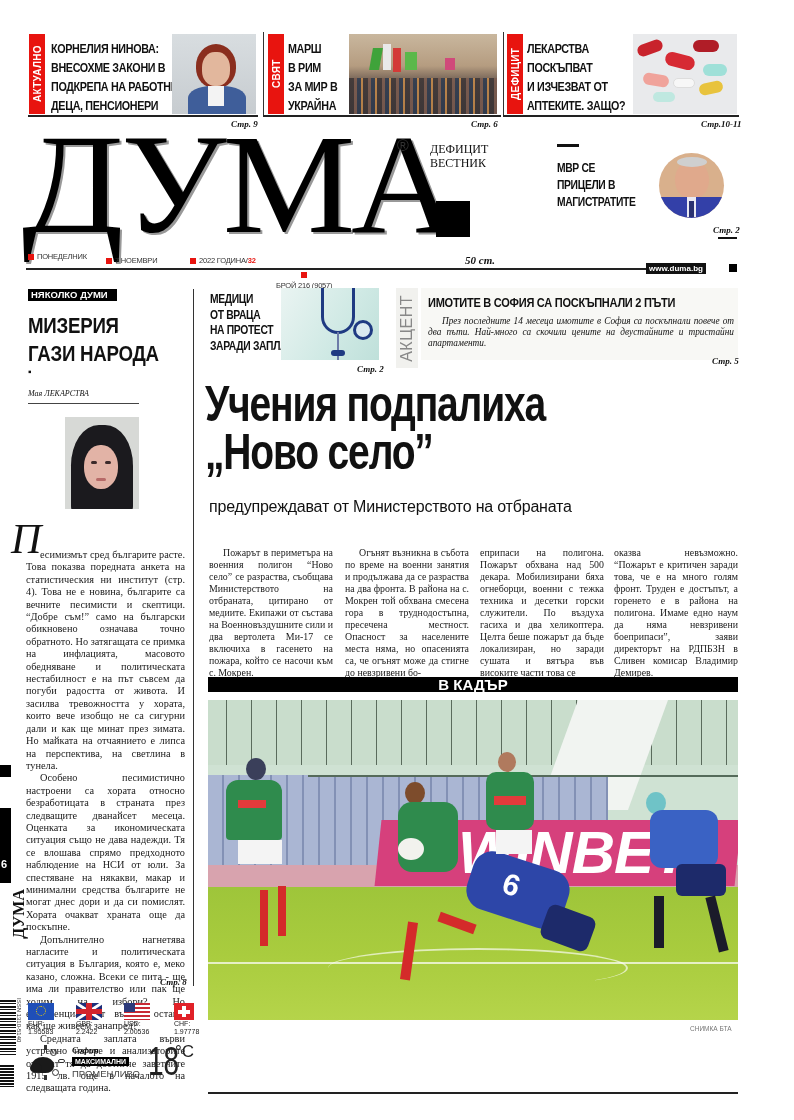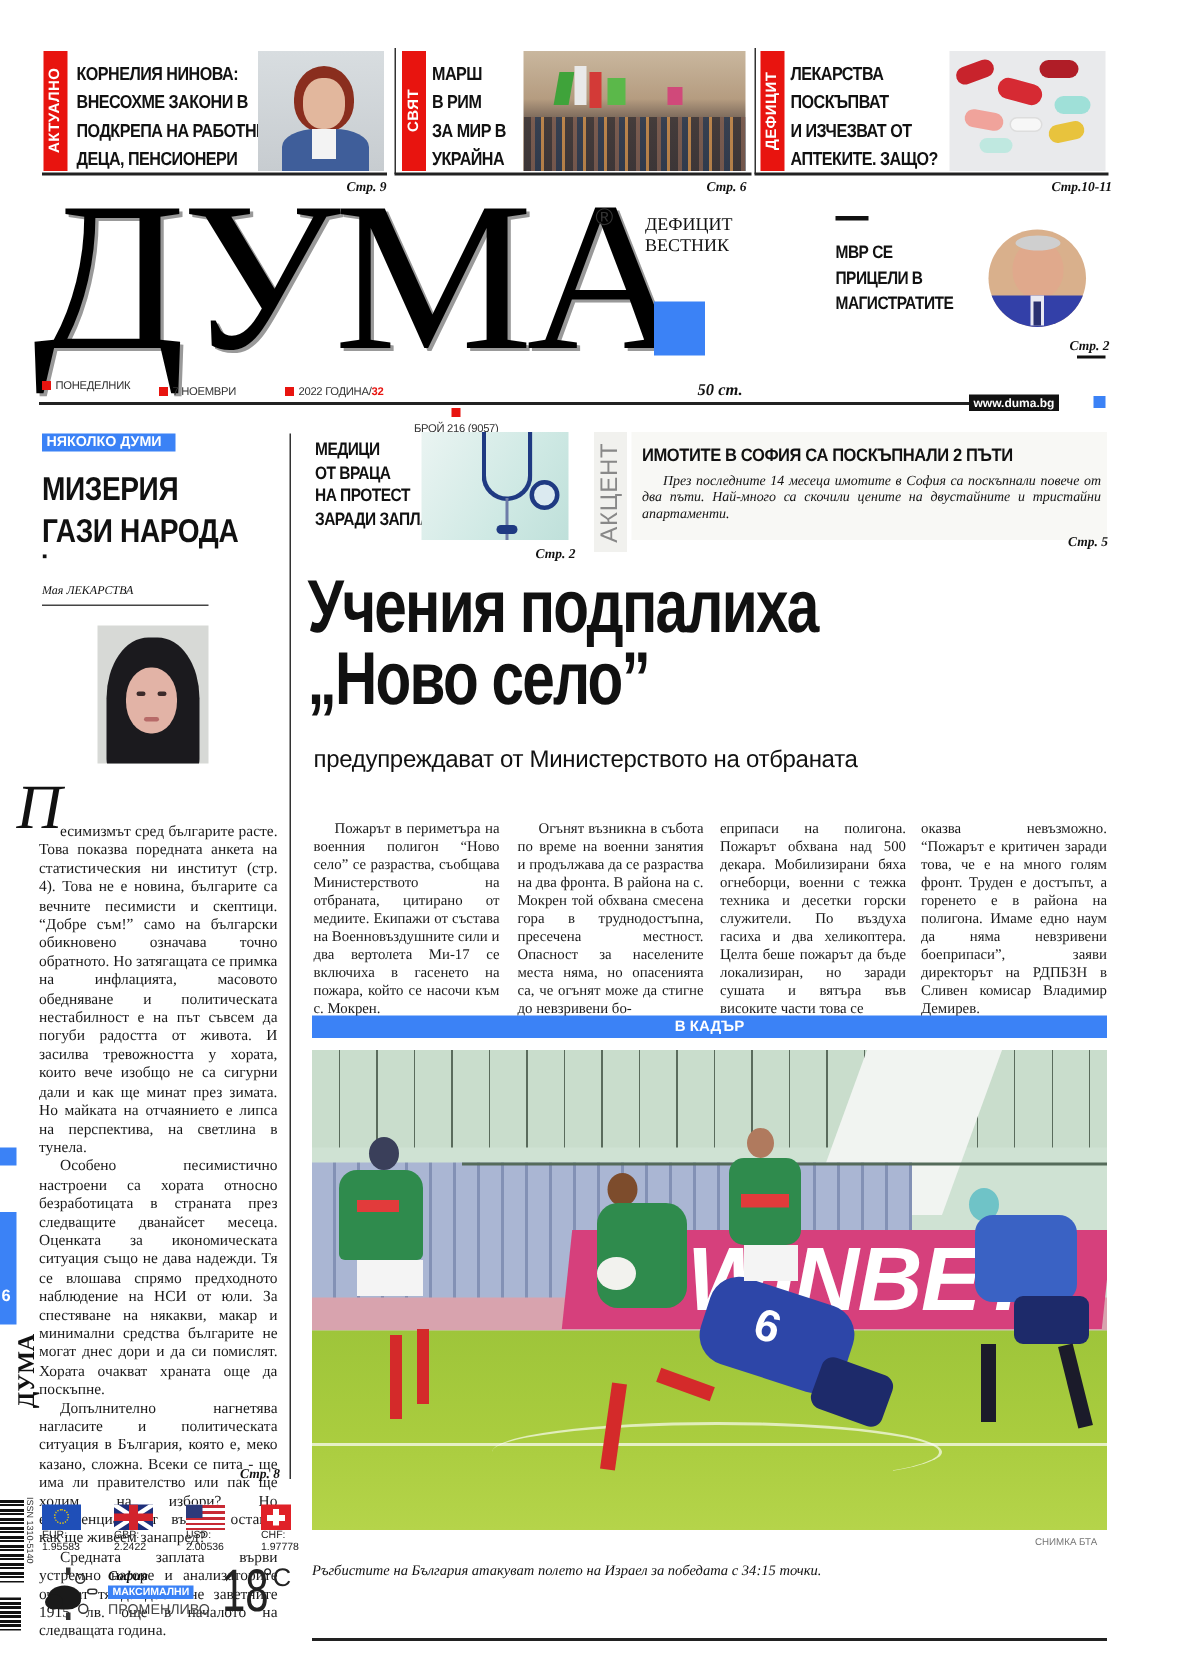--- a/index.html
+++ b/index.html
@@ -1,19 +1,19 @@
 <!DOCTYPE html>
 <html><head>
 <meta charset="utf-8">
 <style>
   * { box-sizing: border-box; margin: 0; padding: 0; }
   html, body { width: 794px; height: 1120px; background: #fff; overflow: hidden; }
   body { position: relative; font-family: "Liberation Serif", serif; color: #111; }
   .abs { position: absolute; }
-  .red { background: #3b82f6; }
+  .red { background: #000000; }
   .vtab { position: absolute; background: #e8140f; color: #fff; font-family: "Liberation Sans", sans-serif; font-size: 10px; font-weight: 700; writing-mode: vertical-rl; transform: rotate(180deg); text-align: center; display: flex; align-items: center; justify-content: center; letter-spacing: 0.3px; }
   .teaser-title { font-family: "Liberation Sans", sans-serif; font-weight: 700; font-size: 12.5px; line-height: 19px; text-transform: uppercase; letter-spacing: -0.4px; transform: scaleX(0.86); transform-origin: left top; white-space: nowrap; }
   .pageref { font-family: "Liberation Serif", serif; font-style: italic; font-weight: 700; font-size: 9px; }
   .rule { position: absolute; height: 2px; background: #222; }
   .thinrule { position: absolute; height: 1px; background: #444; }
   .vrule { position: absolute; width: 1px; background: #333; }
   .photo { position: absolute; overflow: hidden; }
   .body-text { font-family: "Liberation Serif", serif; font-size: 10.3px; line-height: 12.4px; text-align: justify; color: #1a1a1a; }
   .body-text p { text-indent: 14px; }
   .meta-item { position: absolute; font-family: "Liberation Sans", sans-serif; font-size: 7.5px; color: #333; display: flex; align-items: center; gap: 3px; letter-spacing: -0.2px; }
@@ -243,21 +243,21 @@
   <div>„Ново село”</div>
 </div>
 <div class="abs" style="left:209px;top:497px;font-family:'Liberation Sans',sans-serif;font-size:16px;line-height:19px;color:#111;letter-spacing:-0.2px;white-space:nowrap;">
   <div>предупреждават от Министерството на отбраната</div>
 </div>
 <div class="body-text abs" style="left:209px;top:547px;width:124px;font-size:9.9px;line-height:12px;text-indent:14px;">Пожарът в периметъра на военния полигон “Ново село” се разраства, съобщава Министерството на отбраната, цитирано от медиите. Екипажи от състава на Военновъздушните сили и два вертолета Ми-17 се включиха в гасенето на пожара, който се насочи към с. Мокрен.</div>
 <div class="body-text abs" style="left:345px;top:547px;width:124px;font-size:9.9px;line-height:12px;text-indent:14px;">Огънят възникна в събота по време на военни занятия и продължава да се разраства на два фронта. В района на с. Мокрен той обхвана смесена гора в труднодостъпна, пресечена местност. Опасност за населените места няма, но опасенията са, че огънят може да стигне до невзривени бо-</div>
 <div class="body-text abs" style="left:480px;top:547px;width:124px;font-size:9.9px;line-height:12px;">еприпаси на полигона. Пожарът обхвана над 500 декара. Мобилизирани бяха огнеборци, военни с тежка техника и десетки горски служители. По въздуха гасиха и два хеликоптера. Целта беше пожарът да бъде локализиран, но заради сушата и вятъра във високите части това се</div>
 <div class="body-text abs" style="left:614px;top:547px;width:124px;font-size:9.9px;line-height:12px;">оказва невъзможно. “Пожарът е критичен заради това, че е на много голям фронт. Труден е достъпът, а горенето е в района на полигона. Имаме едно наум да няма невзривени боеприпаси”, заяви директорът на РДПБЗН в Сливен комисар Владимир Демирев.</div>
 
-<div class="abs red" style="left:208px;top:677px;width:530px;height:15px;color:#fff;font-family:'Liberation Sans',sans-serif;font-weight:700;font-size:10px;line-height:15px;text-align:center;">В КАДЪР</div>
+<div class="abs red" style="left:208px;top:677px;width:530px;height:15px;color:#fff;font-family:'Liberation Sans',sans-serif;font-weight:700;font-size:15px;line-height:15px;text-align:center;">В КАДЪР</div>
 <div class="photo" style="left:208px;top:700px;width:530px;height:320px;background:#cfe2d3;">
 
   <div class="abs" style="left:0;top:0;width:530px;height:65px;background:repeating-linear-gradient(90deg,#c9ddcc 0 18px,#5a6b5c 18px 19px,#c9ddcc 19px 25px),#cfe2d3;"></div>
   <div class="abs" style="left:350px;top:0;width:90px;height:110px;background:#f1f4f1;transform:skewX(-20deg);"></div>
   <div class="abs" style="left:0;top:75px;width:400px;height:100px;background:repeating-linear-gradient(90deg,#aab6d3 0 14px,#8391b5 14px 16px);"></div>
   <div class="abs" style="left:100px;top:75px;width:430px;height:2px;background:#556b5a;"></div>
 
   <div class="abs" style="left:0;top:165px;width:530px;height:22px;background:#d8a3ae;"></div>
 
   <div class="abs" style="left:170px;top:120px;width:360px;height:66px;background:#d6407c;transform:skewX(-6deg);"></div>
@@ -290,15 +290,14 @@
   <div class="abs" style="left:288px;top:130px;width:36px;height:24px;background:#f4f4f4;"></div>
 
   <div class="abs" style="left:438px;top:92px;width:20px;height:22px;background:#6fc3c7;border-radius:50%;"></div>
   <div class="abs" style="left:442px;top:110px;width:68px;height:58px;background:#3a62c4;border-radius:12px;"></div>
   <div class="abs" style="left:468px;top:164px;width:50px;height:32px;background:#1d2a6a;border-radius:6px;"></div>
   <div class="abs" style="left:446px;top:196px;width:10px;height:52px;background:#1b1b2a;"></div>
   <div class="abs" style="left:504px;top:196px;width:10px;height:56px;background:#1b1b2a;transform:rotate(-14deg);"></div>
 </div>
 <div class="abs" style="left:690px;top:1025px;font-family:'Liberation Sans',sans-serif;font-size:6.5px;color:#777;">СНИМКА БТА</div>
 <div class="abs" style="left:208px;top:1042px;font-family:'Liberation Serif',serif;font-style:italic;font-size:9.7px;line-height:11.3px;white-space:nowrap;">
-  <div>Ръгбистите на България атакуват полето на Израел за победата с 34:15 точки.</div>
 </div>
 <div class="rule" style="left:208px;top:1092px;width:530px;"></div>
 
 </body></html>

